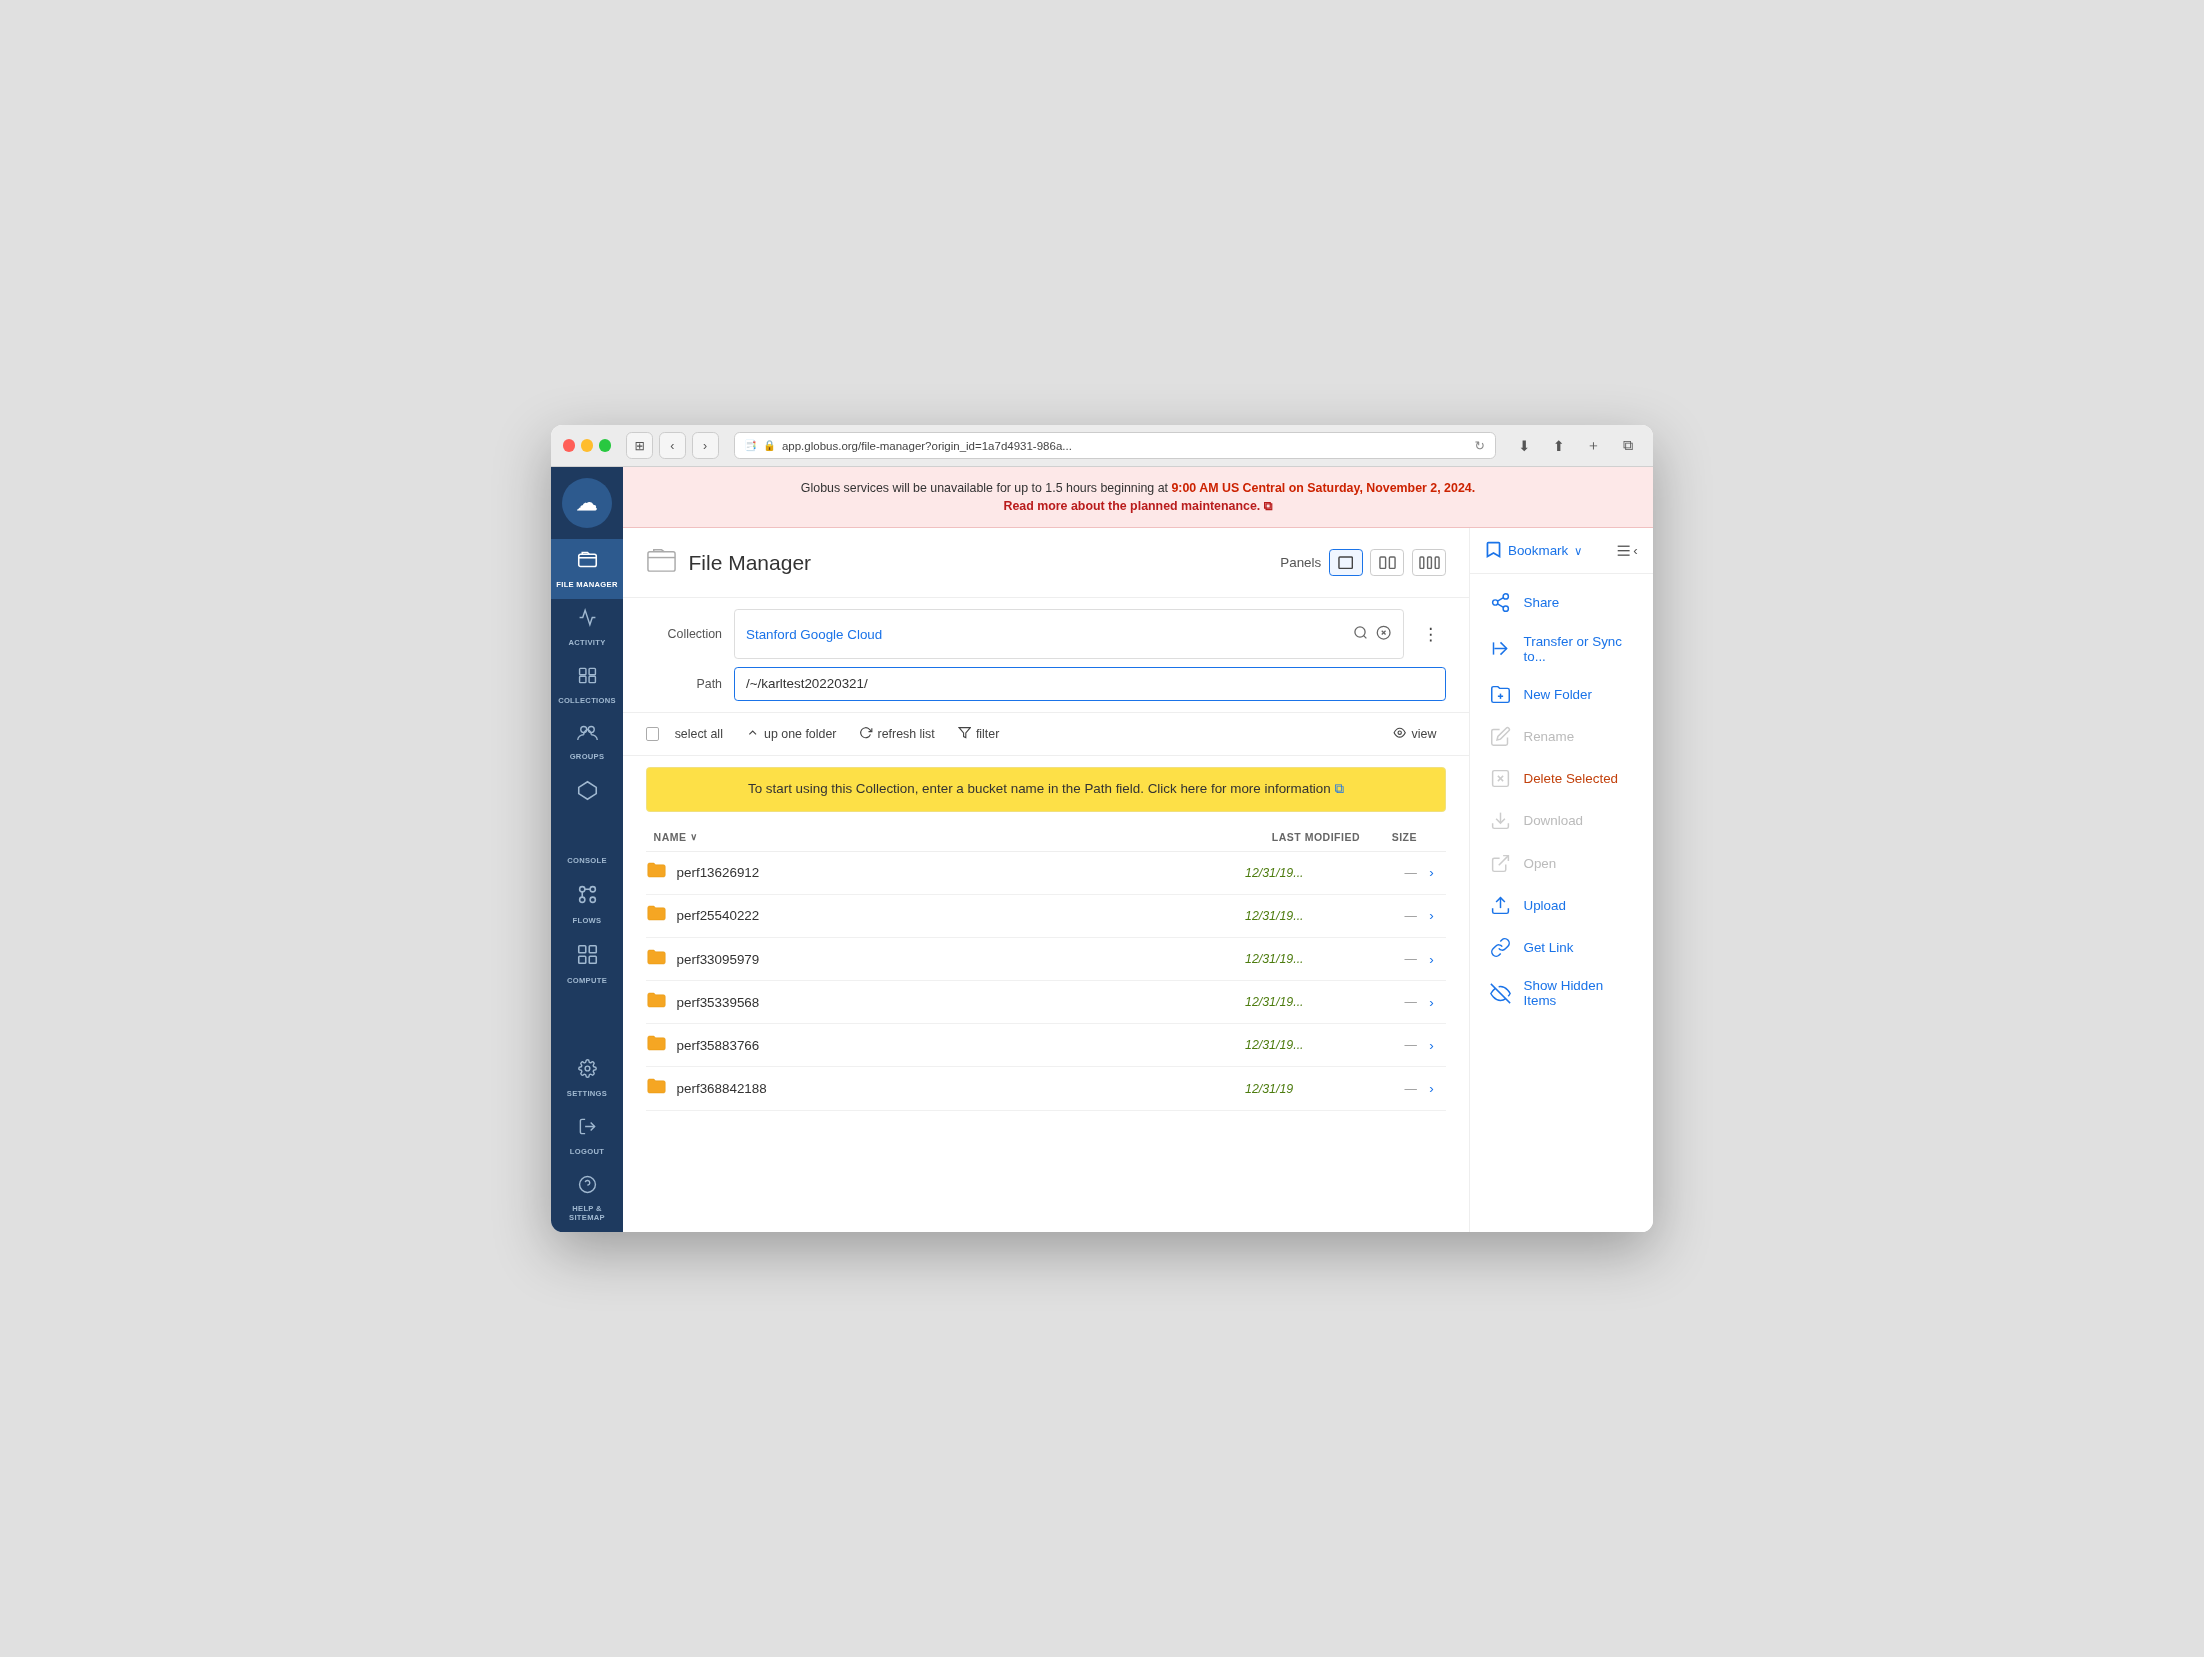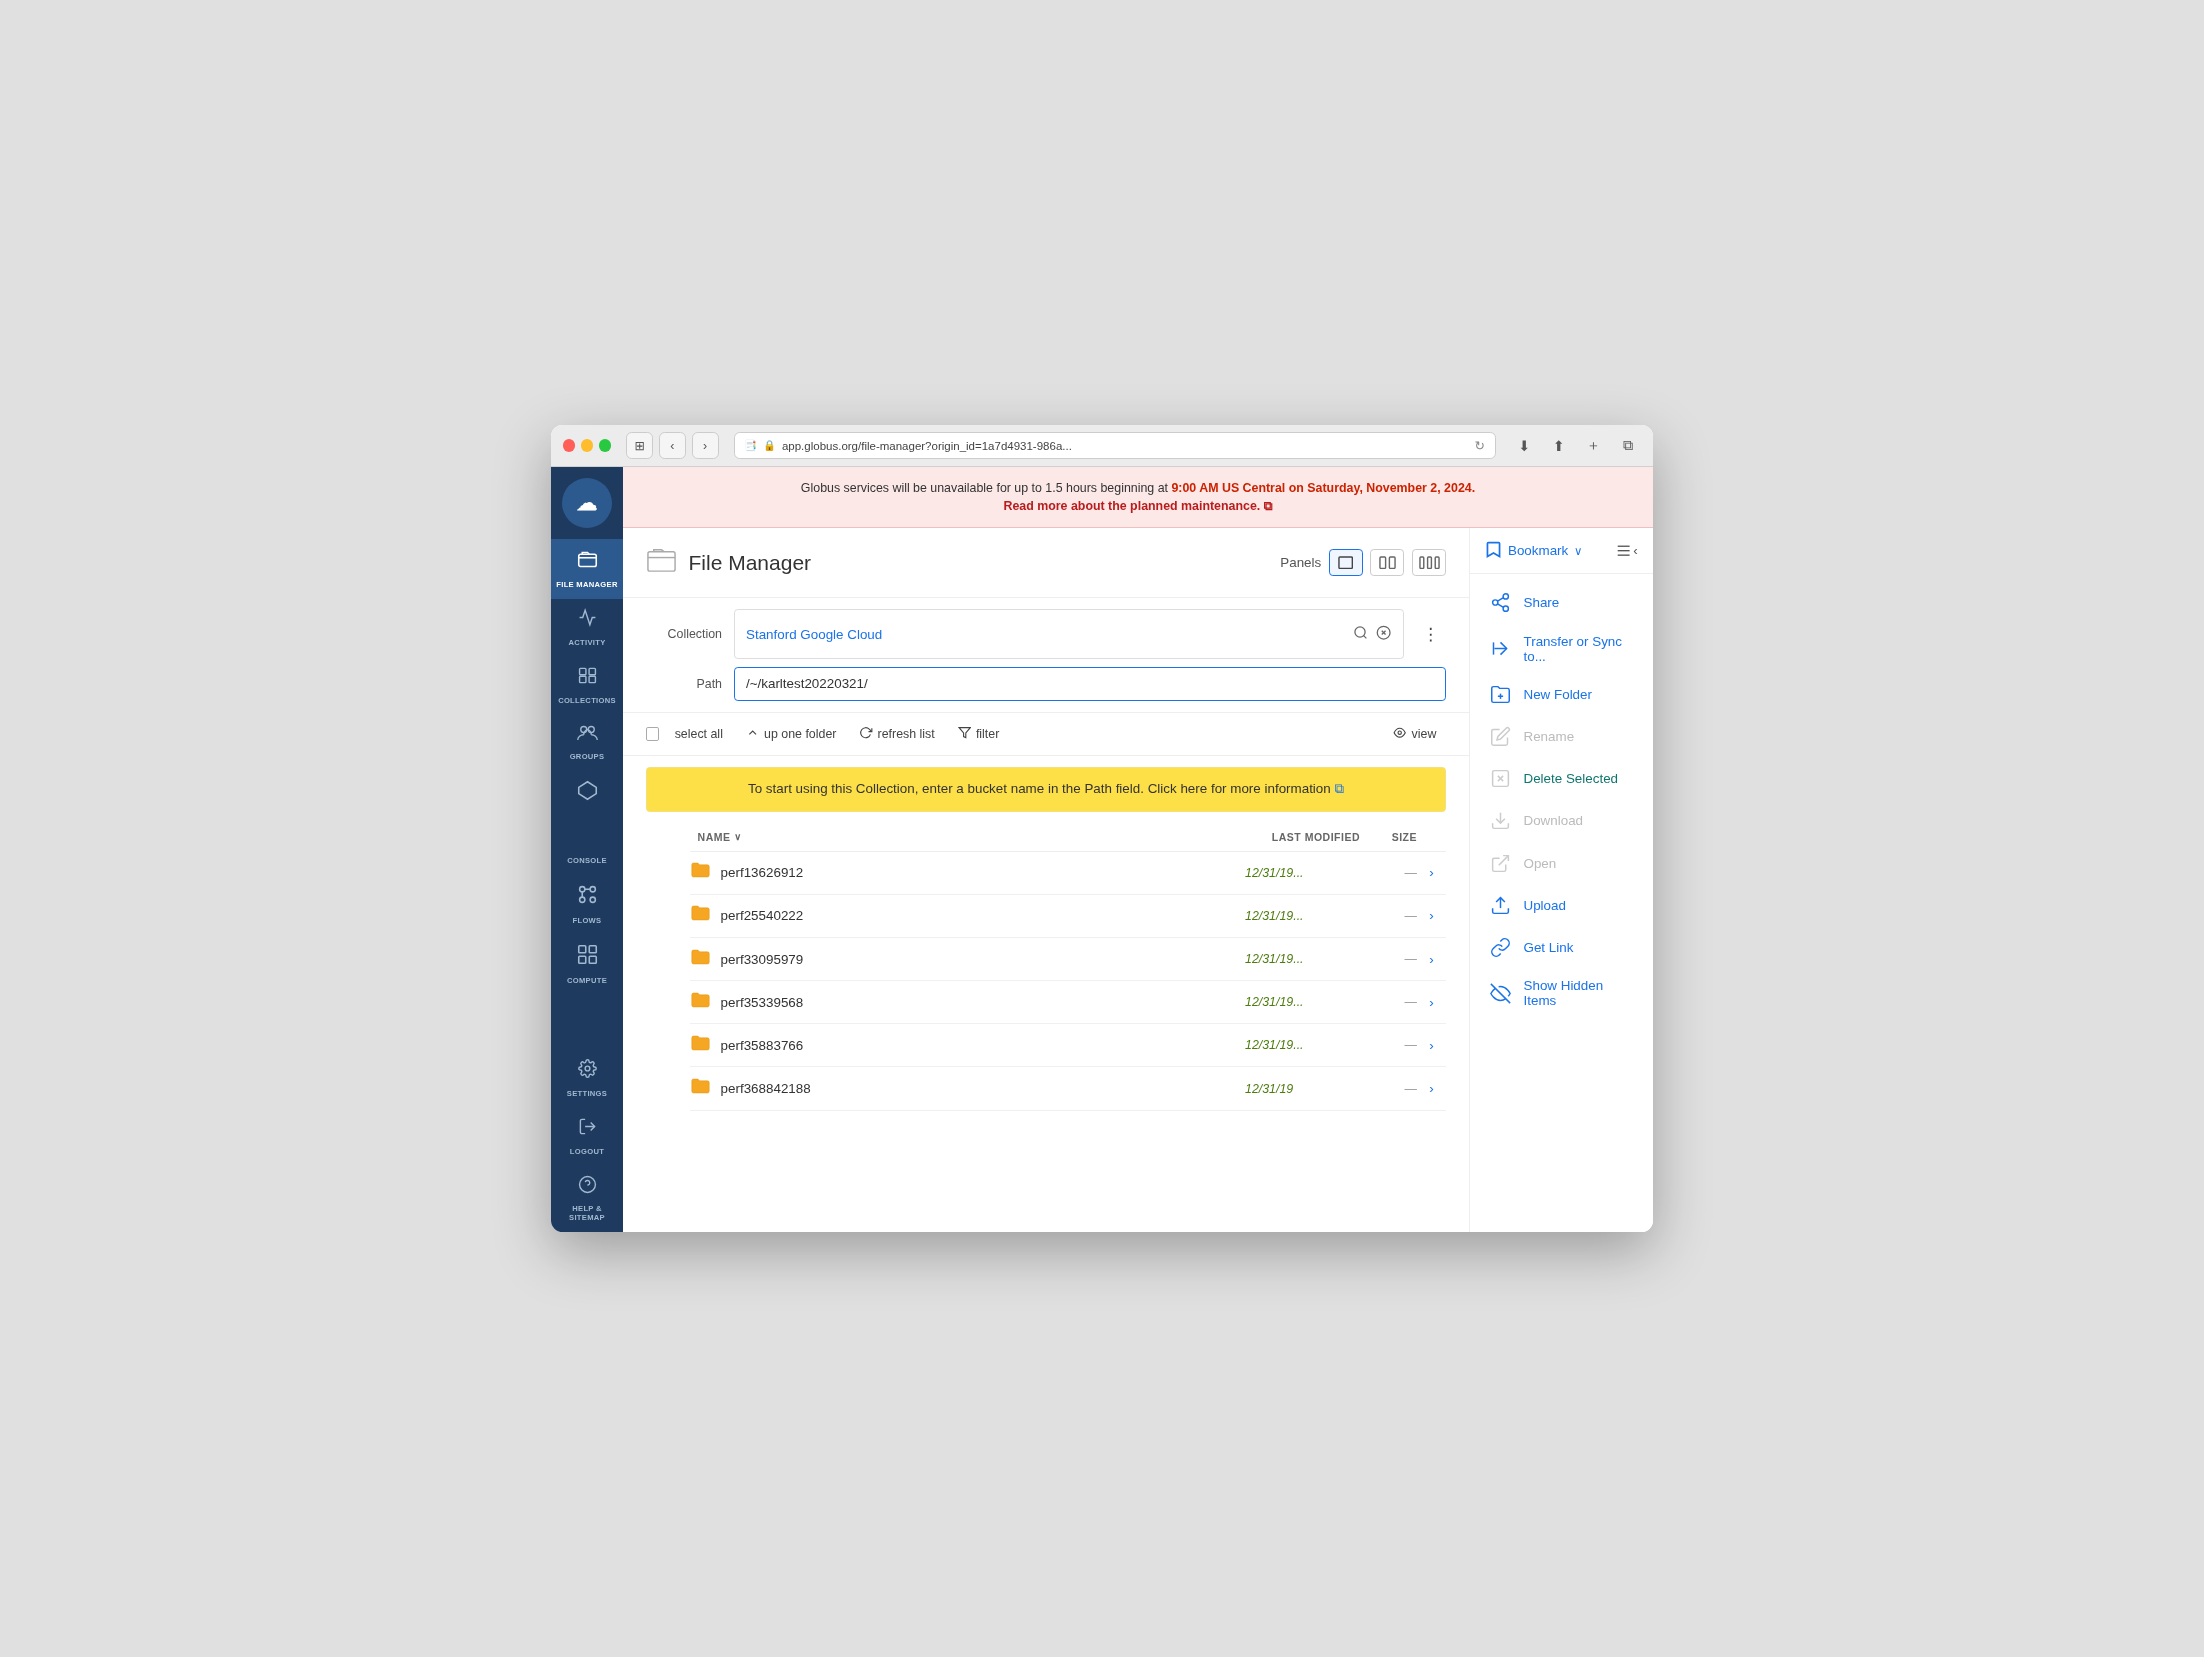--- a/index.html
+++ b/index.html
@@ -276,21 +276,20 @@
       text-align: center;
       font-size: 13.4px;
       color: #333;
       font-weight: 500;
     }
     .info-banner-link { color: #1a73e8; cursor: pointer; }
 
     
     .file-table {
       padding: 0 23px;
-      margin-left: 44px;
     }
     .table-header {
       display: flex;
       align-items: center;
       padding: 7.6px 0;
       border-bottom: 1px solid #eee;
       font-size: 10.5px;
       font-weight: 700;
       color: #666;
       text-transform: uppercase;
@@ -826,21 +825,21 @@
             </div>
 
             <div class="action-item disabled">
               <div class="action-icon">
                 <svg width="21" height="21" viewBox="0 0 24 24" fill="none" stroke="#ccc" stroke-width="1.7">
                   <rect x="3" y="3" width="18" height="18" rx="2"></rect>
                   <line x1="9" y1="9" x2="15" y2="15"></line>
                   <line x1="15" y1="9" x2="9" y2="15"></line>
                 </svg>
               </div>
-              <span class="action-text" style="color:#0f766e;">Delete Selected</span>
+              <span class="action-text" style="color:#c2410c;">Delete Selected</span>
             </div>
 
             <div class="action-item disabled">
               <div class="action-icon">
                 <svg width="21" height="21" viewBox="0 0 24 24" fill="none" stroke="#ccc" stroke-width="1.7">
                   <path d="M21 15v4a2 2 0 0 1-2 2H5a2 2 0 0 1-2-2v-4"></path>
                   <polyline points="7,10 12,15 17,10"></polyline>
                   <line x1="12" y1="15" x2="12" y2="3"></line>
                 </svg>
               </div>

